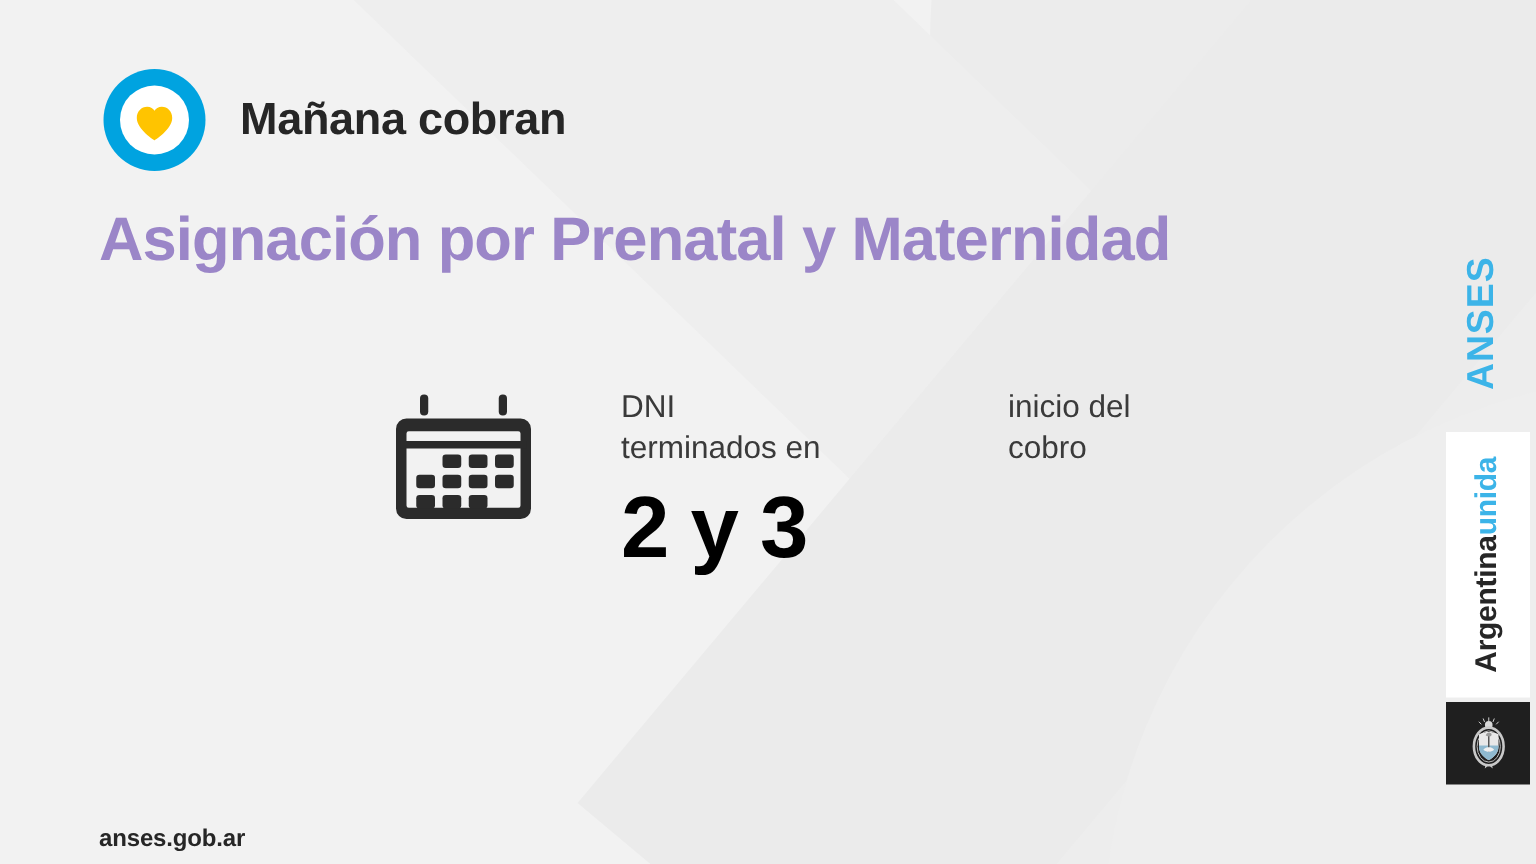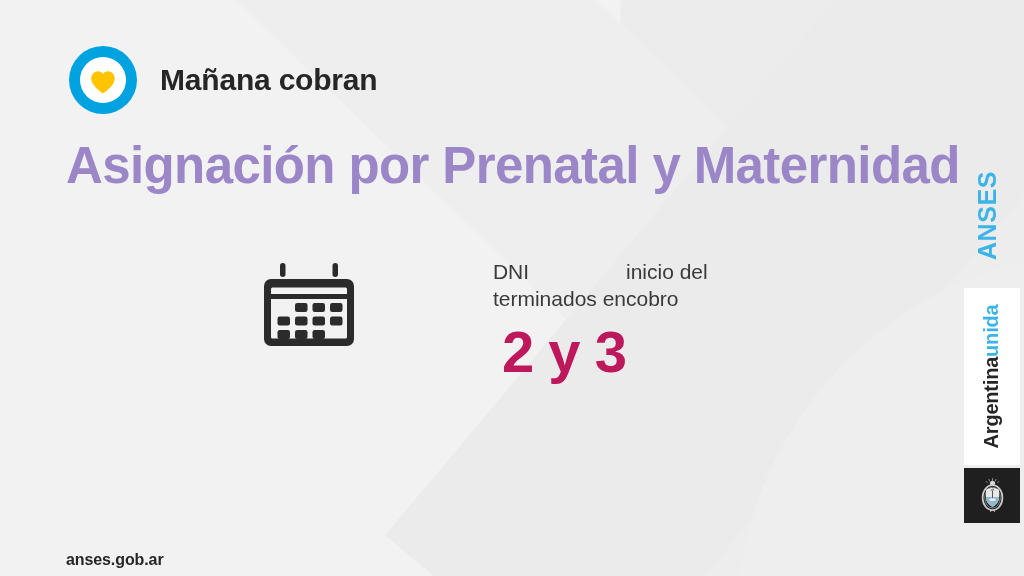--- a/index.html
+++ b/index.html
@@ -92,21 +92,21 @@
     color: #262626;
     letter-spacing: -0.2px;
     white-space: nowrap;
   }
 
   
   .headline {
     position: absolute;
     left: 66px;
     top: 136px;
-    font-size: 51px;
+    font-size: 41px;
     font-weight: 700;
     color: #9b86c8;
     letter-spacing: -0.6px;
     white-space: nowrap;
   }
 
   
   .info-strip {
     position: absolute;
     left: 262px;
@@ -118,35 +118,35 @@
   .cal-wrap {
     width: 94px;
     height: 94px;
     margin-right: 58px;
     flex: 0 0 auto;
   }
   .info-col {
     display: flex;
     flex-direction: column;
   }
-  .info-col.col-dni { width: 212px; align-items: flex-end; }
-  .info-col.col-fecha { width: 200px; }
+  .info-col.col-dni { width: 212px; }
+  .info-col.col-fecha { width: 200px; margin-left: 46px; }
   .info-label {
     font-size: 21px;
     font-weight: 400;
     line-height: 1.29;
     color: #3a3a3a;
     white-space: pre-line;
   }
   .info-value {
     margin-top: 11px;
     font-size: 58px;
     font-weight: 700;
     line-height: 1;
-    color: #be185d;
+    color: #000000;
     letter-spacing: -1px;
     white-space: nowrap;
   }
 
   
   .site-url {
     position: absolute;
     left: 66px;
     top: 521px;
     font-size: 16px;

